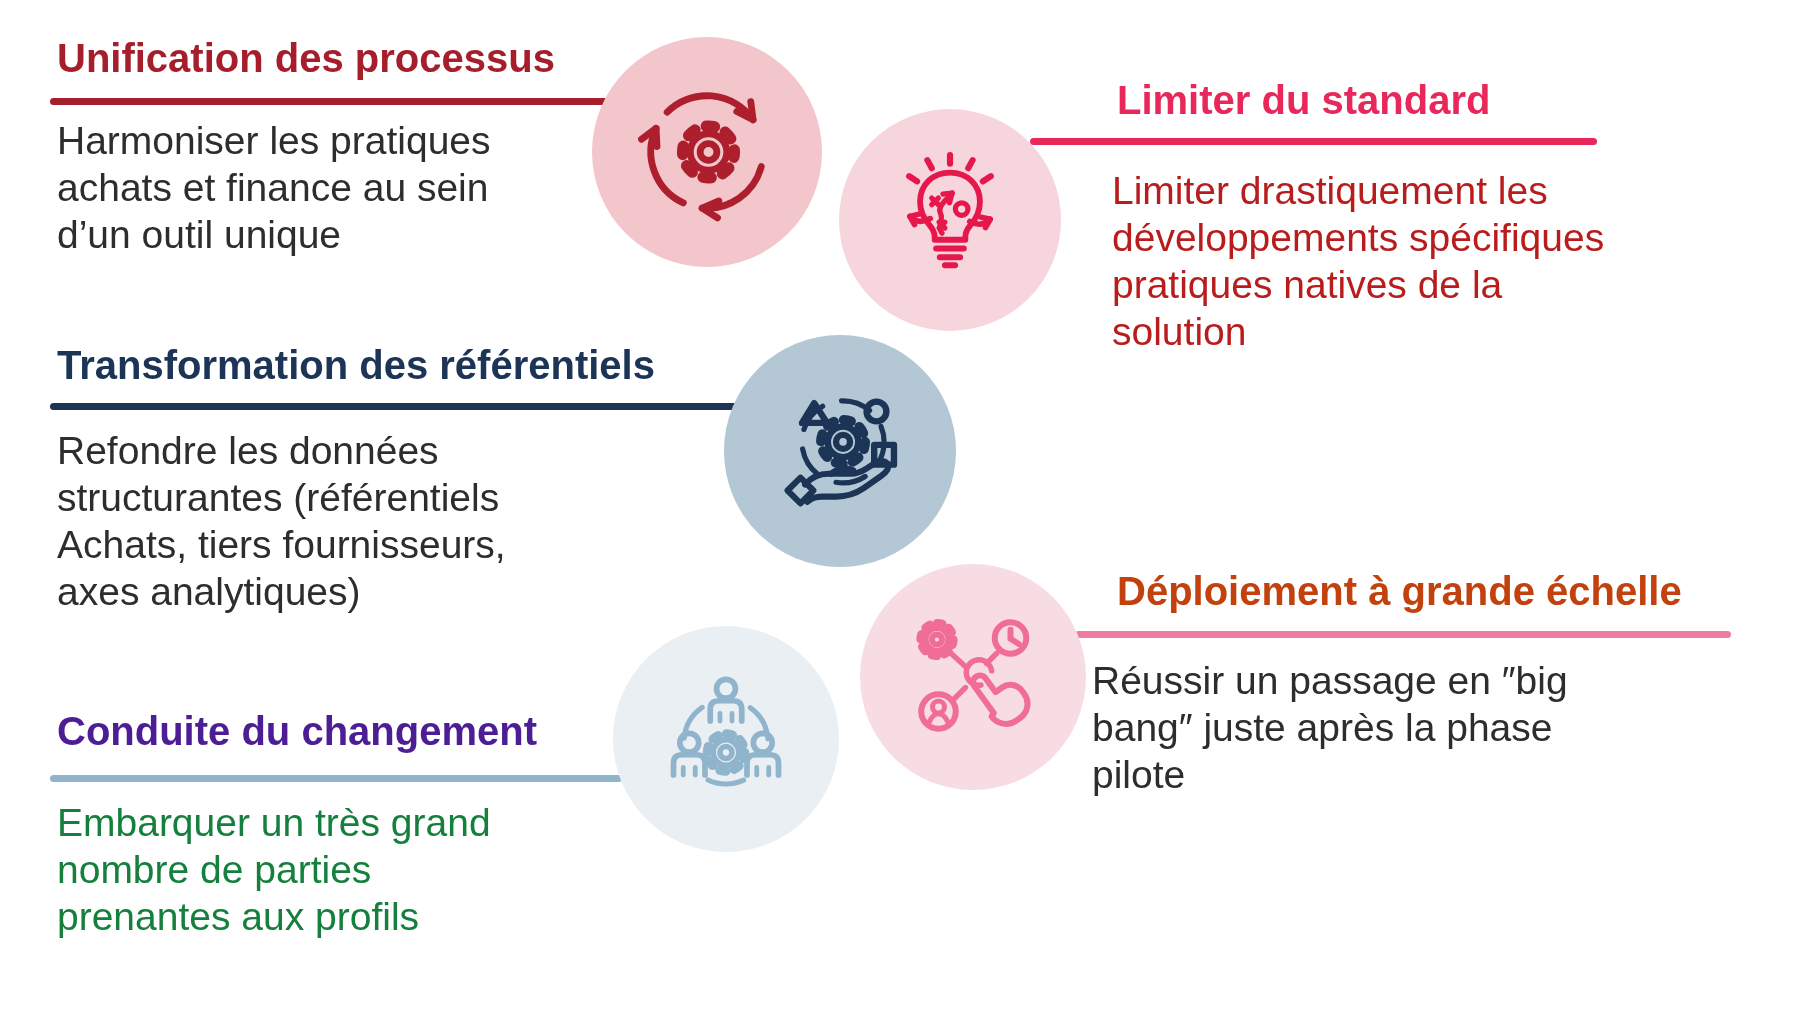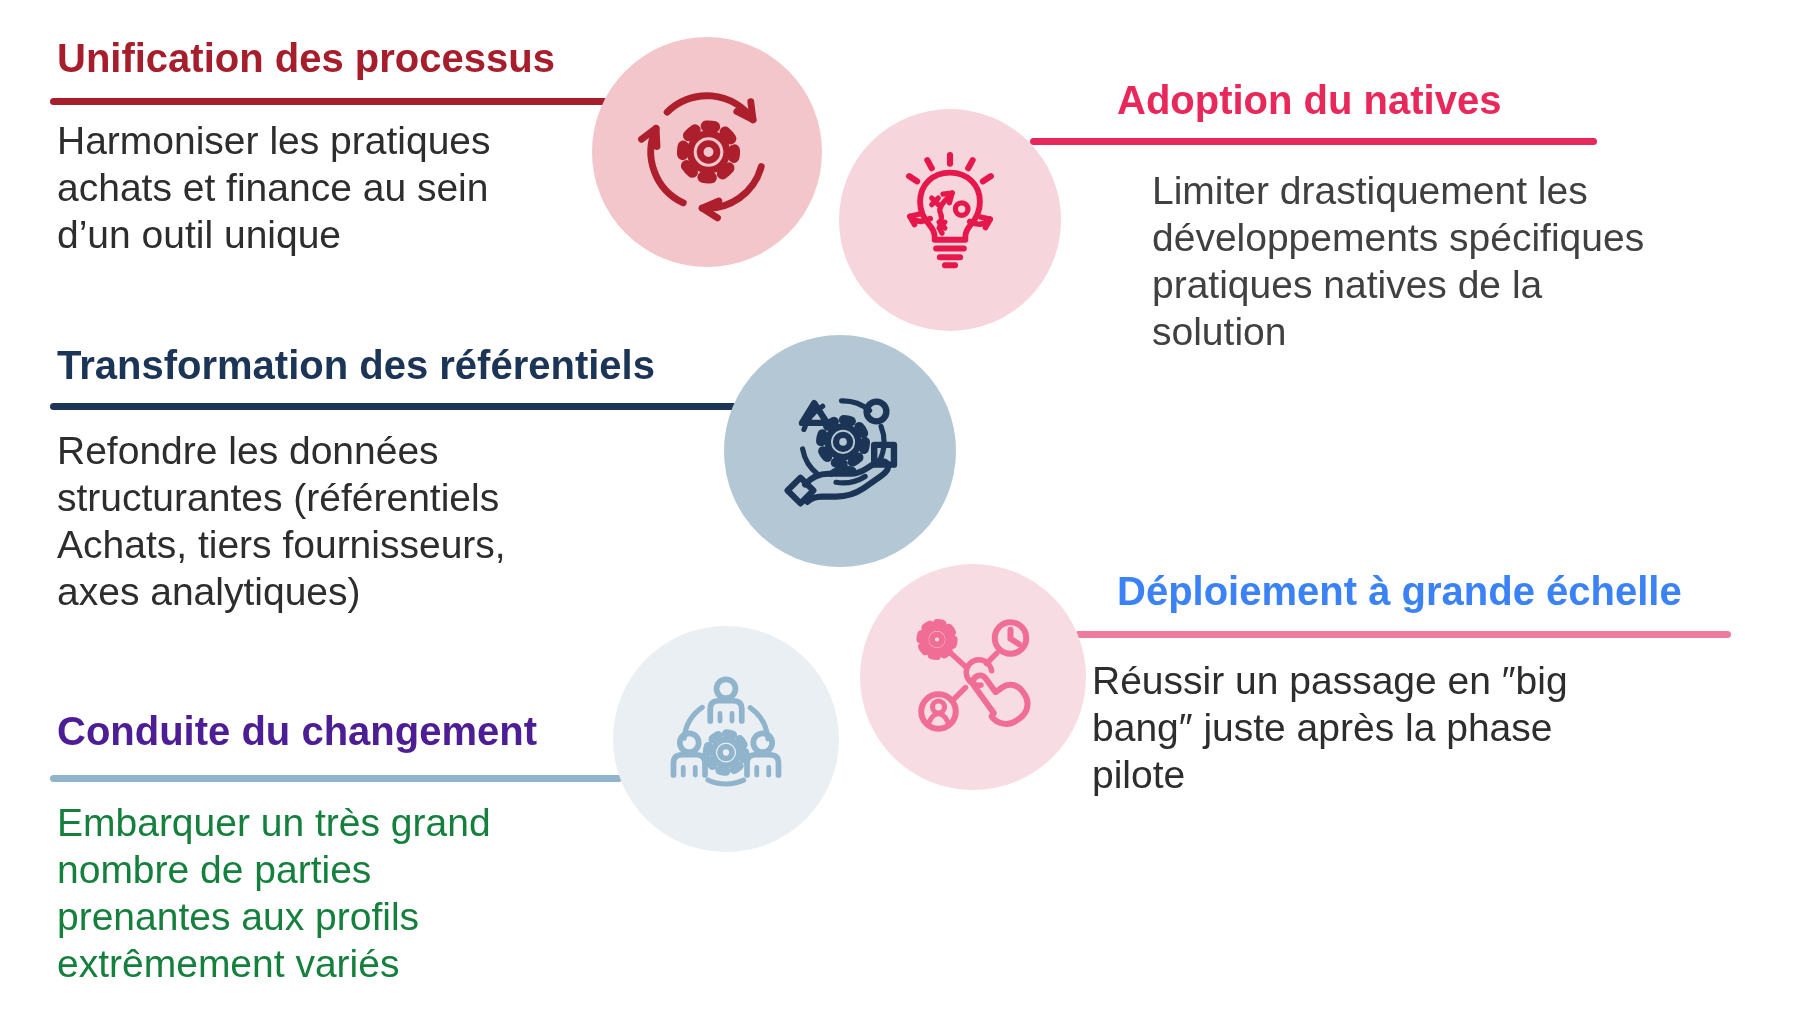--- a/index.html
+++ b/index.html
@@ -43,59 +43,58 @@
     <h2 class="title" style="color: rgb(166, 30, 44);">Unification des processus</h2>
     <div class="rule" style="background-color: rgb(166, 30, 44);"></div>
     <div class="body" style="color: rgb(45, 45, 45);">
       <div class="ln">Harmoniser les pratiques</div>
       <div class="ln">achats et finance au sein</div>
       <div class="ln">d’un outil unique</div>
     </div>
   </section>
 
   <section class="s2">
-    <h2 class="title" style="color: rgb(232, 40, 90);">Adoption du natives</h2>
+    <h2 class="title" style="color: rgb(232, 40, 90);">Limiter du standard</h2>
     <div class="rule" style="background-color: rgb(232, 40, 90);"></div>
-    <div class="body" style="color: #404040; margin-left: 40px;">
+    <div class="body" style="color: #b91c1c;">
       <div class="ln">Limiter drastiquement les</div>
       <div class="ln">développements spécifiques</div>
       <div class="ln">pratiques natives de la</div>
       <div class="ln">solution</div>
     </div>
   </section>
 
   <section class="s3">
     <h2 class="title" style="color: rgb(28, 52, 86);">Transformation des référentiels</h2>
     <div class="rule" style="background-color: rgb(28, 52, 86);"></div>
     <div class="body" style="color: rgb(45, 45, 45);">
       <div class="ln">Refondre les données</div>
       <div class="ln">structurantes (référentiels</div>
       <div class="ln">Achats, tiers fournisseurs,</div>
       <div class="ln">axes analytiques)</div>
     </div>
   </section>
 
   <section class="s4">
-    <h2 class="title" style="color: #3b82f6;">Déploiement à grande échelle</h2>
+    <h2 class="title" style="color: #c2410c;">Déploiement à grande échelle</h2>
     <div class="rule" style="background-color: rgb(239, 124, 159);"></div>
     <div class="body" style="color: rgb(45, 45, 45);">
       <div class="ln">Réussir un passage en ″big</div>
       <div class="ln">bang″ juste après la phase</div>
       <div class="ln">pilote</div>
     </div>
   </section>
 
   <section class="s5">
     <h2 class="title" style="color: #4c1d95;">Conduite du changement</h2>
     <div class="rule" style="background-color: rgb(143, 180, 204);"></div>
     <div class="body" style="color: #15803d;">
       <div class="ln">Embarquer un très grand</div>
       <div class="ln">nombre de parties</div>
       <div class="ln">prenantes aux profils</div>
-      <div class="ln">extrêmement variés</div>
     </div>
   </section>
 
   <div class="badge b1" style="background-color: rgb(243, 198, 203); color: rgb(173, 31, 45);">
     <svg viewBox="0 0 100 100" width="152" height="152" fill="none" stroke="currentColor" stroke-width="4.5" stroke-linecap="round" stroke-linejoin="round">
       <g>
         <circle cx="51" cy="50" r="17" stroke-width="7.5" stroke-dasharray="5.5 7.85" stroke-dashoffset="2"></circle>
         <circle cx="51" cy="50" r="12"></circle>
         <circle cx="51" cy="50" r="5.5"></circle>
       </g>

